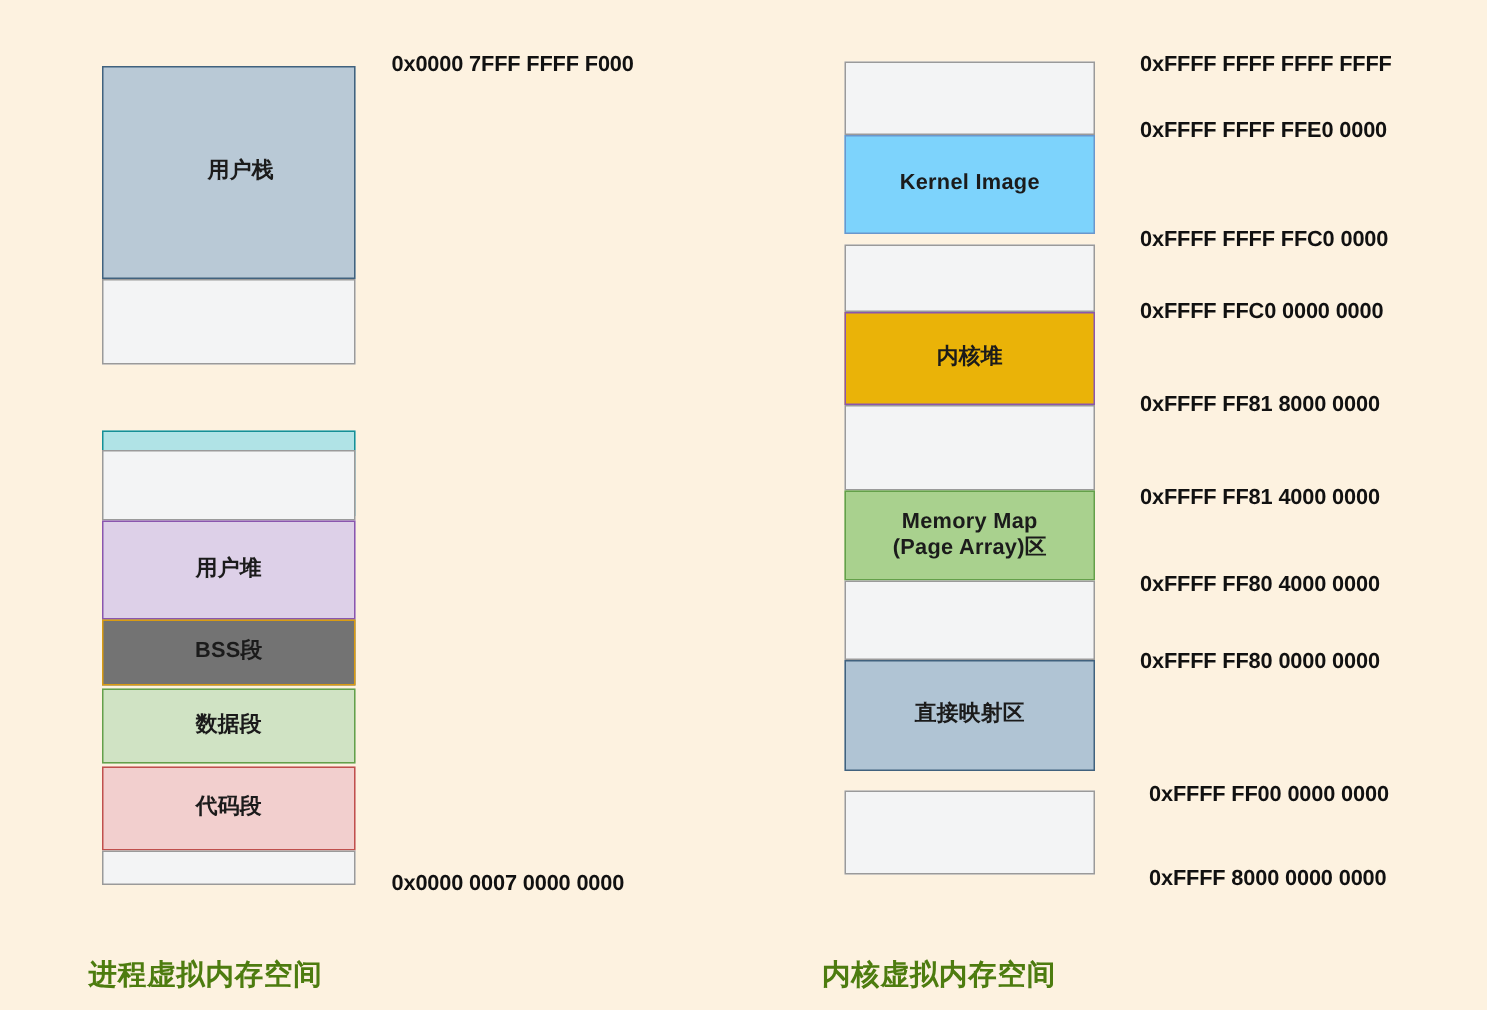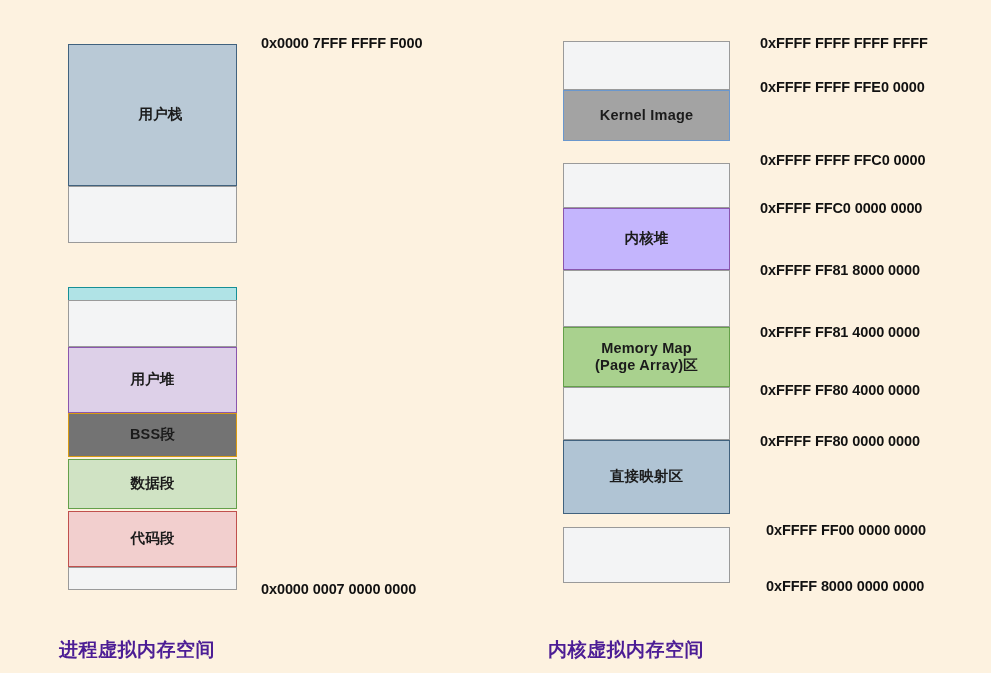--- a/index.html
+++ b/index.html
@@ -53,21 +53,21 @@
     font-weight: bold;
     color: #111111;
     white-space: nowrap;
     letter-spacing: -0.1px;
   }
   
   .caption {
     position: absolute;
     font-size: 19px;
     font-weight: bold;
-    color: #4c1d95;
+    color: #4d7c0f;
     white-space: nowrap;
     letter-spacing: 0.5px;
   }
 </style>
 </head>
 <body style="background: rgb(253, 242, 224);">
 
 <div id="canvas">
     <div class="col" style="left: 68px; top: 0px; width: 169px; height: 673px;">
       <div class="seg" style="left: 0px; top: 44px; width: 169px; height: 142px; background: rgb(185, 201, 214); border: 1px solid rgb(65, 98, 126); padding-left: 16px;">
@@ -89,25 +89,25 @@
       </div>
       <div class="seg" style="left: 0px; top: 511px; width: 169px; height: 56px; background: rgb(242, 207, 206); border: 1px solid rgb(192, 80, 77);">
         <span class="seg-label">代码段</span>
       </div>
       <div class="seg empty" style="left: 0px; top: 567px; width: 169px; height: 23px;"></div>
     </div>
     <div class="addr" style="left: 261px; top: 35px;">0x0000 7FFF FFFF F000</div>
     <div class="addr" style="left: 261px; top: 581px;">0x0000 0007 0000 0000</div>
     <div class="col" style="left: 563px; top: 0px; width: 167px; height: 673px;">
       <div class="seg empty" style="left: 0px; top: 41px; width: 167px; height: 49px;"></div>
-      <div class="seg" style="left: 0px; top: 90px; width: 167px; height: 51px; background: #a3a3a3; border: 1px solid rgb(106, 151, 205);">
+      <div class="seg" style="left: 0px; top: 90px; width: 167px; height: 66px; background: #7dd3fc; border: 1px solid rgb(106, 151, 205);">
         <span class="seg-label">Kernel Image</span>
       </div>
       <div class="seg empty" style="left: 0px; top: 163px; width: 167px; height: 45px;"></div>
-      <div class="seg" style="left: 0px; top: 208px; width: 167px; height: 62px; background: #c4b5fd; border: 1px solid rgb(138, 86, 174);">
+      <div class="seg" style="left: 0px; top: 208px; width: 167px; height: 62px; background: #eab308; border: 1px solid rgb(138, 86, 174);">
         <span class="seg-label">内核堆</span>
       </div>
       <div class="seg empty" style="left: 0px; top: 270px; width: 167px; height: 57px;"></div>
       <div class="seg" style="left: 0px; top: 327px; width: 167px; height: 60px; background: rgb(169, 209, 142); border: 1px solid rgb(100, 160, 74);">
         <span class="seg-label">Memory Map
 (Page Array)区</span>
       </div>
       <div class="seg empty" style="left: 0px; top: 387px; width: 167px; height: 53px;"></div>
       <div class="seg" style="left: 0px; top: 440px; width: 167px; height: 74px; background: rgb(176, 196, 212); border: 1px solid rgb(65, 98, 126);">
         <span class="seg-label">直接映射区</span>

